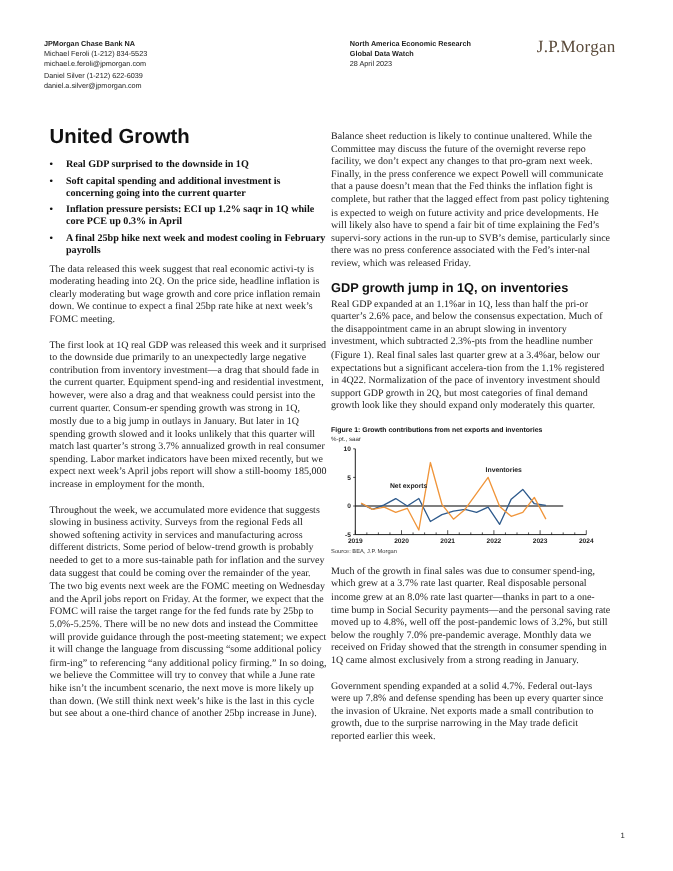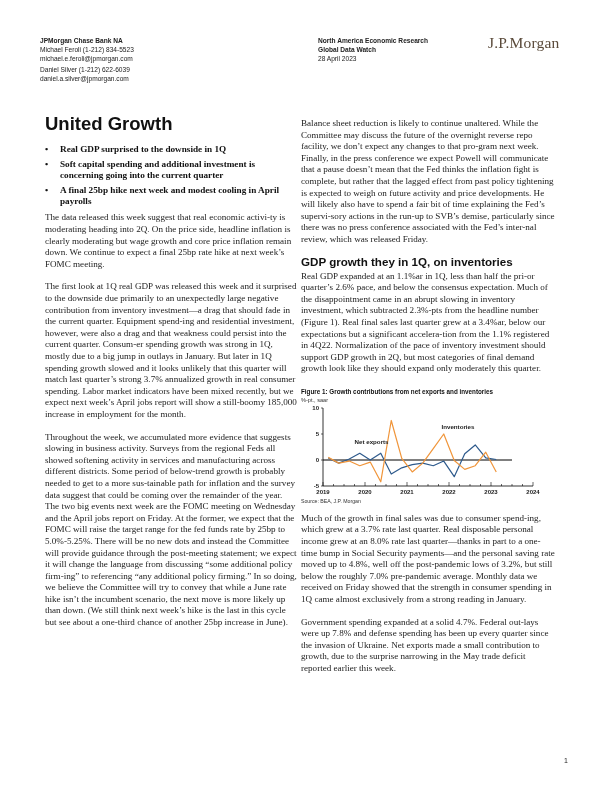--- a/index.html
+++ b/index.html
@@ -46,31 +46,32 @@
   <div>28 April 2023</div>
 </div>
 
 <div class="logo serif">J.P.Morgan</div>
 
 <div class="col-left">
   <h1 class="title sans">United Growth</h1>
   <ul class="bullets serif">
     <li>Real GDP surprised to the downside in 1Q</li>
     <li>Soft capital spending and additional investment is concerning going into the current quarter</li>
-    <li>A final 25bp hike next week and modest cooling in April payrolls</li>
+    <li>Inflation pressure persists: ECI up 1.2% saqr in 1Q while core PCE up 0.3% in April</li>
+    <li>A final 25bp hike next week and modest cooling in February payrolls</li>
   </ul>
   <p class="body serif sp1">The data released this week suggest that real economic activi-ty is moderating heading into 2Q. On the price side, headline inflation is clearly moderating but wage growth and core price inflation remain down. We continue to expect a final 25bp rate hike at next week’s FOMC meeting.</p>
   <p class="body serif sp2">The first look at 1Q real GDP was released this week and it surprised to the downside due primarily to an unexpectedly large negative contribution from inventory investment—a drag that should fade in the current quarter. Equipment spend-ing and residential investment, however, were also a drag and that weakness could persist into the current quarter. Consum-er spending growth was strong in 1Q, mostly due to a big jump in outlays in January. But later in 1Q spending growth slowed and it looks unlikely that this quarter will match last quarter’s strong 3.7% annualized growth in real consumer spending. Labor market indicators have been mixed recently, but we expect next week’s April jobs report will show a still-boomy 185,000 increase in employment for the month.</p>
   <p class="body serif sp2">Throughout the week, we accumulated more evidence that suggests slowing in business activity. Surveys from the regional Feds all showed softening activity in services and manufacturing across different districts. Some period of below-trend growth is probably needed to get to a more sus-tainable path for inflation and the survey data suggest that could be coming over the remainder of the year.</p>
   <p class="body serif">The two big events next week are the FOMC meeting on Wednesday and the April jobs report on Friday. At the former, we expect that the FOMC will raise the target range for the fed funds rate by 25bp to 5.0%-5.25%. There will be no new dots and instead the Committee will provide guidance through the post-meeting statement; we expect it will change the language from discussing “some additional policy firm-ing” to referencing “any additional policy firming.” In so doing, we believe the Committee will try to convey that while a June rate hike isn’t the incumbent scenario, the next move is more likely up than down. (We still think next week’s hike is the last in this cycle but see about a one-third chance of another 25bp increase in June).</p>
 </div>
 
 <div class="col-right">
   <p class="body serif">Balance sheet reduction is likely to continue unaltered. While the Committee may discuss the future of the overnight reverse repo facility, we don’t expect any changes to that pro-gram next week. Finally, in the press conference we expect Powell will communicate that a pause doesn’t mean that the Fed thinks the inflation fight is complete, but rather that the lagged effect from past policy tightening is expected to weigh on future activity and price developments. He will likely also have to spend a fair bit of time explaining the Fed’s supervi-sory actions in the run-up to SVB’s demise, particularly since there was no press conference associated with the Fed’s inter-nal review, which was released Friday.</p>
-  <h2 class="sec sans" style="margin-top:9px;">GDP growth they in 1Q, on inventories</h2>
+  <h2 class="sec sans" style="margin-top:9px;">GDP growth jump in 1Q, on inventories</h2>
   <p class="body serif">Real GDP expanded at an 1.1%ar in 1Q, less than half the pri-or quarter’s 2.6% pace, and below the consensus expectation. Much of the disappointment came in an abrupt slowing in inventory investment, which subtracted 2.3%-pts from the headline number (Figure 1). Real final sales last quarter grew at a 3.4%ar, below our expectations but a significant accelera-tion from the 1.1% registered in 4Q22. Normalization of the pace of inventory investment should support GDP growth in 2Q, but most categories of final demand growth look like they should expand only moderately this quarter.</p>
 
   <div class="fig sans">
     <div class="fig-title">Figure 1: Growth contributions from net exports and inventories</div>
     <div class="fig-unit">%-pt., saar</div>
     <svg id="chart" width="255" height="92">
       <g id="axes">
           <line x1="22" y1="4" x2="22" y2="82" stroke="#000" stroke-width="0.8"></line>
           <line x1="22" y1="82" x2="232" y2="82" stroke="#000" stroke-width="0.8"></line>
           <line x1="20" y1="82" x2="22" y2="82" stroke="#000" stroke-width="0.6"></line>

